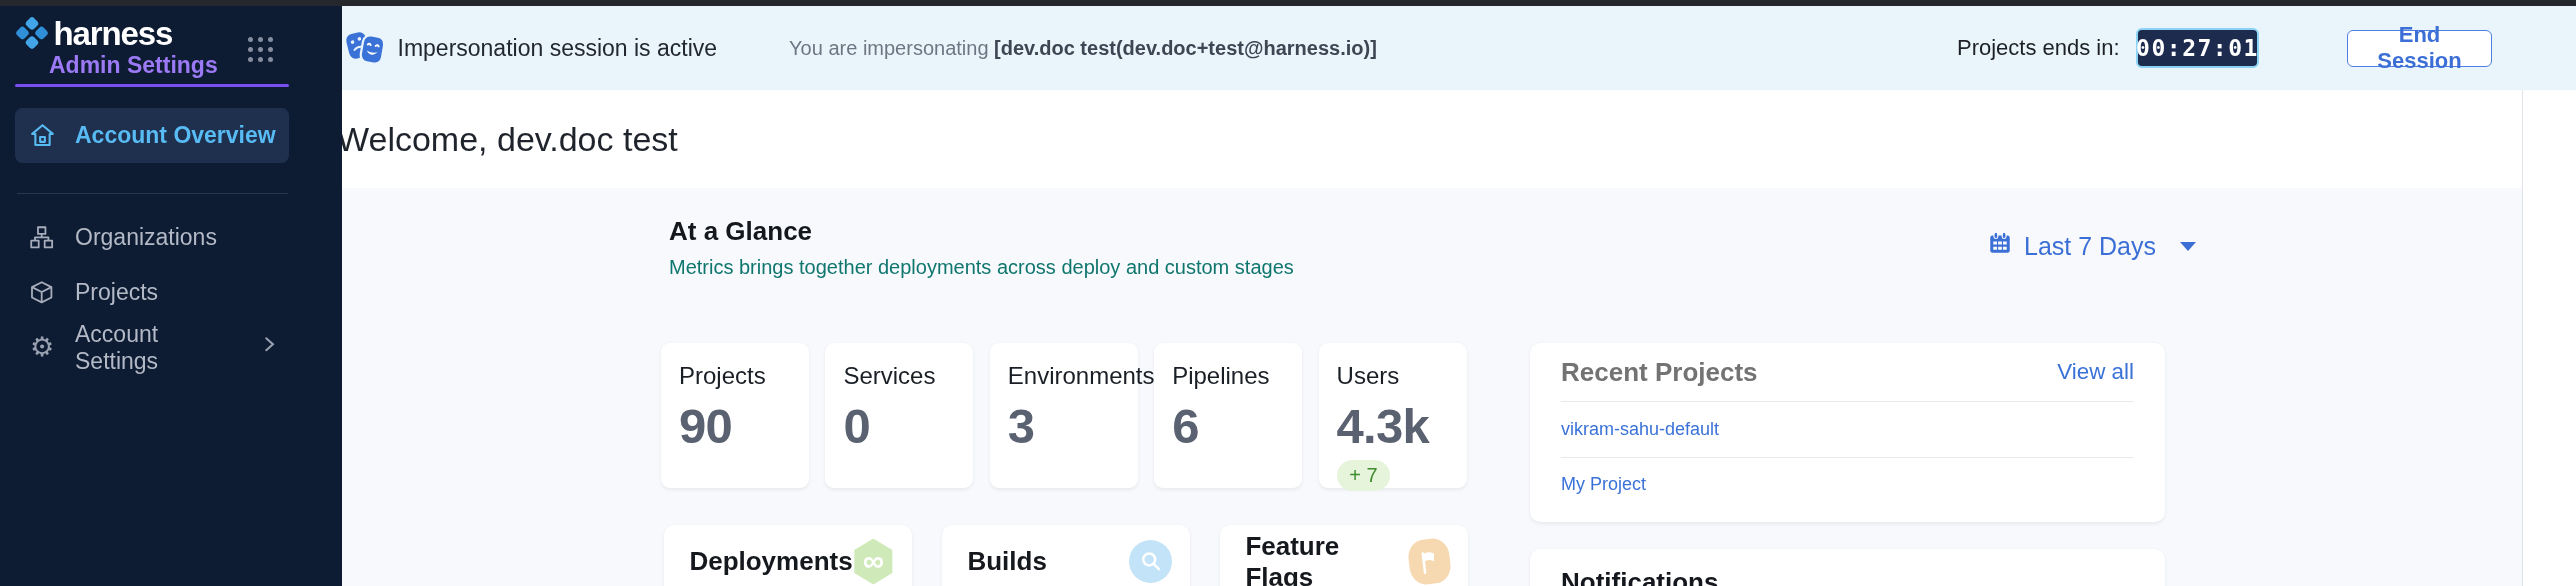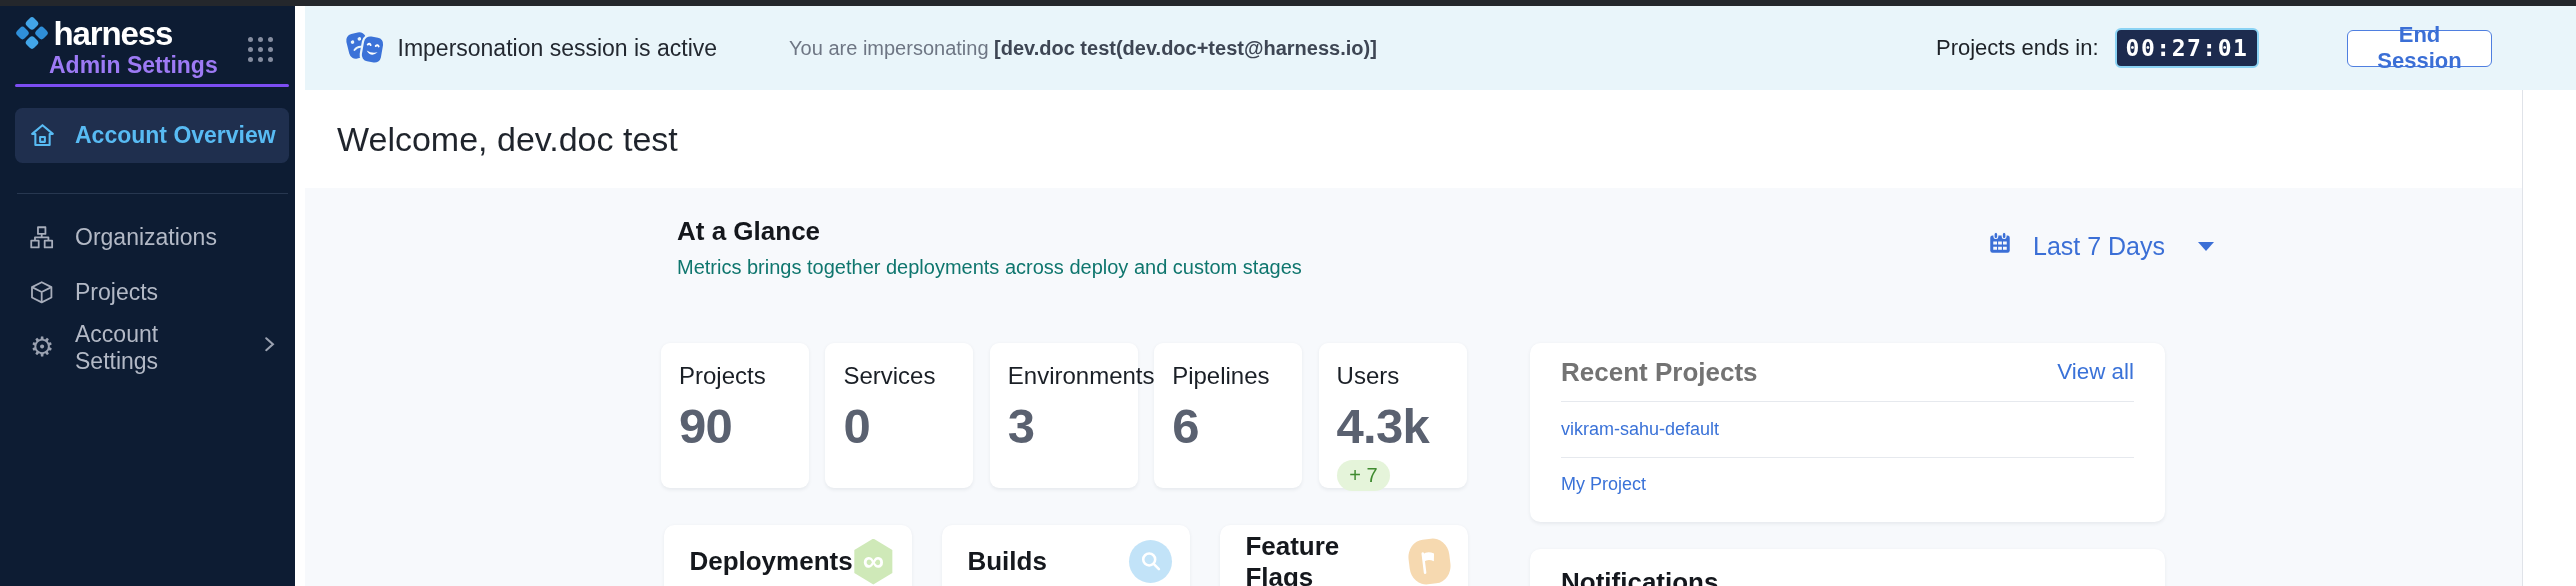--- a/index.html
+++ b/index.html
@@ -11,21 +11,21 @@
   }
   *{box-sizing:border-box;}
   html,body{margin:0;padding:0;}
   body{
     width:2576px;height:586px;position:relative;overflow:hidden;
     font-family:"Liberation Sans",sans-serif;background:#fff;color:#1f242c;
   }
   
   .top-strip{position:absolute;left:0;top:0;width:100%;height:6px;background:#24272c;z-index:10;}
   
-  .sidebar{position:absolute;left:0;top:0;width:295px;height:586px;background:var(--sidebar-bg);z-index:2;}
+  .sidebar{position:absolute;left:0;top:0;width:342px;height:586px;background:var(--sidebar-bg);z-index:2;}
   .logo-row{position:absolute;left:15px;top:15px;display:flex;align-items:center;}
   .logo-text{font-size:33px;font-weight:700;color:#fff;letter-spacing:-1.1px;margin-left:4.5px;}
   .grid-icon{position:absolute;left:248px;top:37px;width:25.4px;height:25.4px;display:grid;
     grid-template-columns:repeat(3,1fr);gap:4.5px;cursor:pointer;}
   .grid-icon i{width:5.2px;height:5.2px;border-radius:50%;background:#858da0;}
   .admin-settings{position:absolute;left:49px;top:52px;font-size:23px;font-weight:600;color:var(--admin-purple);}
   .purple-rule{position:absolute;left:15px;top:84px;width:274px;height:3px;border-radius:1.5px;background:var(--purple);}
   .nav{position:absolute;left:15px;top:108px;width:274px;}
   .nav-item{height:55px;display:flex;align-items:center;gap:18px;padding:0 12px;
     color:#b3b9c6;font-size:23px;border-radius:7.5px;cursor:pointer;}
@@ -35,36 +35,36 @@
   .chev{margin-left:auto;}
   .gear-glyph{font-size:27px;color:#9aa1b0;line-height:1;}
   
   .banner{position:absolute;left:305px;top:6px;width:2271px;height:84px;background:var(--banner-bg);
     display:flex;align-items:center;padding:0 84px 0 39px;}
   .banner-title{margin-left:10.5px;font-size:23px;font-weight:400;color:#232830;}
   .banner-sub{margin-left:72px;font-size:20px;color:#6e7684;}
   .banner-sub b{color:#3e4654;font-weight:700;}
   .banner-right{margin-left:auto;display:flex;align-items:center;}
   .session-label{font-size:22px;font-weight:500;color:#1d2127;}
-  .timer{margin-left:16.4px;width:144px;height:40px;background:var(--timer-bg);
+  .timer{margin-left:16.4px;width:123px;height:40px;background:var(--timer-bg);
     border:2.2px solid var(--timer-border);border-radius:6px;display:flex;align-items:center;justify-content:center;
     font-family:"DejaVu Sans Mono",monospace;font-size:23px;font-weight:700;color:#fff;letter-spacing:1.5px;}
   .end-btn{margin-left:88px;width:145px;height:37px;background:#fff;border:1.5px solid #4f7fe0;border-radius:6px;
     display:flex;align-items:center;justify-content:center;font-size:22px;font-weight:600;color:var(--accent-blue);cursor:pointer;}
   
   .welcome{position:absolute;left:305px;top:90px;width:2271px;height:99px;background:#fff;
     border-bottom:1.5px solid #dfe2e8;display:flex;align-items:center;padding-left:32px;}
   .welcome h1{margin:0;font-size:34px;font-weight:400;color:#1f242c;}
   
   .content{position:absolute;left:305px;top:188px;width:2271px;height:398px;background:var(--content-bg);overflow:hidden;}
   .right-gutter{position:absolute;left:2522px;top:90px;width:54px;height:496px;background:#fff;border-left:0.7px solid #e0e3e9;z-index:3;}
-  .glance-header{position:absolute;left:372px;top:28px;}
+  .glance-header{position:absolute;left:364px;top:28px;}
   .glance-title{font-size:26px;font-weight:700;color:#14171c;}
   .glance-sub{margin-top:9px;font-size:20px;color:#0f766e;text-align:center;}
-  .date-filter{position:absolute;left:1683px;top:43px;display:flex;align-items:center;gap:21px;cursor:pointer;}
+  .date-filter{position:absolute;left:1683px;top:43px;display:flex;align-items:center;gap:12px;cursor:pointer;}
   .date-filter span{font-size:25px;font-weight:500;color:var(--accent-blue);}
   .caret-down{width:0;height:0;border-left:8.2px solid transparent;border-right:8.2px solid transparent;
     border-top:9.7px solid var(--accent-blue);margin-left:12px;}
   
   .metrics{position:absolute;left:356px;top:155px;display:flex;gap:16.4px;}
   .card{background:#fff;border-radius:9px;box-shadow:0 1.5px 3.7px rgba(30,40,60,.07);}
   .metric-card{width:148px;height:145px;padding:19.4px 18px 0;cursor:pointer;}
   .metric-label{font-size:24px;font-weight:500;color:#1a1f26;}
   .metric-value{margin-top:12px;font-size:49px;font-weight:700;color:var(--metric-value);letter-spacing:-0.7px;line-height:1;}
   .metric-badge{display:inline-block;margin-top:9px;padding:3.7px 12.7px;border-radius:747px;

